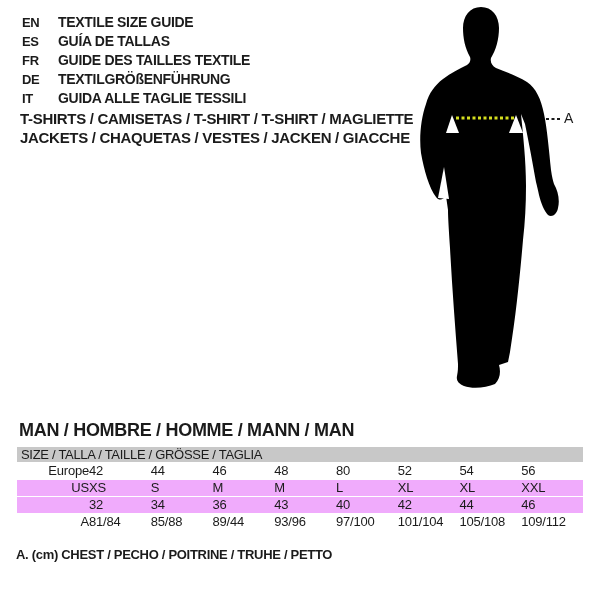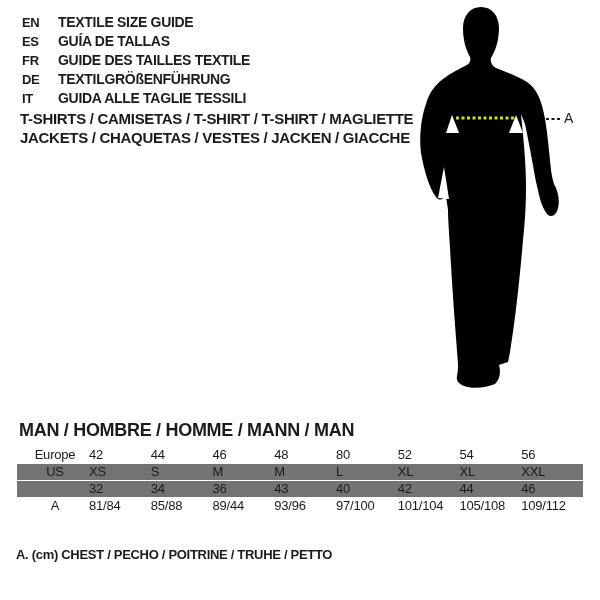--- a/index.html
+++ b/index.html
@@ -47,22 +47,22 @@
     margin-bottom:1px;
     white-space:nowrap;
   }
   .t-row {
     display:grid;
     grid-template-columns:72px repeat(8, 1fr);
     height:16px; line-height:16px;
     font-size:13px; letter-spacing:-0.2px;
     margin-bottom:1px;
   }
-  .t-row.shaded { background:#737373; }
-  .t-row .lbl { text-align:center; padding-left:4px; }
+  .t-row.shaded { background:#f0abfc; }
+  .t-row .lbl { text-align:right; padding-left:4px; }
   .t-row .val { }
 
   
   .footnote {
     position:absolute; left:16px; top:547px;
     font-size:13px; font-weight:700; letter-spacing:-0.3px; white-space:nowrap;
   }
 </style>
 </head>
 <body>
@@ -138,20 +138,21 @@
     <polygon fill="#ffffff" points="438,198 444,167 449,199"></polygon>
     <line x1="456" y1="118" x2="515" y2="118" stroke-width="3" stroke-dasharray="3 2.5" stroke="#d5df1f"></line>
     <line x1="546" y1="119" x2="562" y2="119" stroke="#1a1a1a" stroke-width="2" stroke-dasharray="3 2.5"></line>
   </svg>
 </div>
 <span class="measure-label">A</span>
 
 <div class="section-heading">MAN / HOMBRE / HOMME / MANN / MAN</div>
 
 <div class="size-table">
+  <div class="t-header">SIZE / TALLA / TAILLE / GRÖSSE / TAGLIA</div>
 
   <div class="t-row">
     <span class="lbl">Europe</span>
     <span class="val">42</span>
     <span class="val">44</span>
     <span class="val">46</span>
     <span class="val">48</span>
     <span class="val">80</span>
     <span class="val">52</span>
     <span class="val">54</span>

